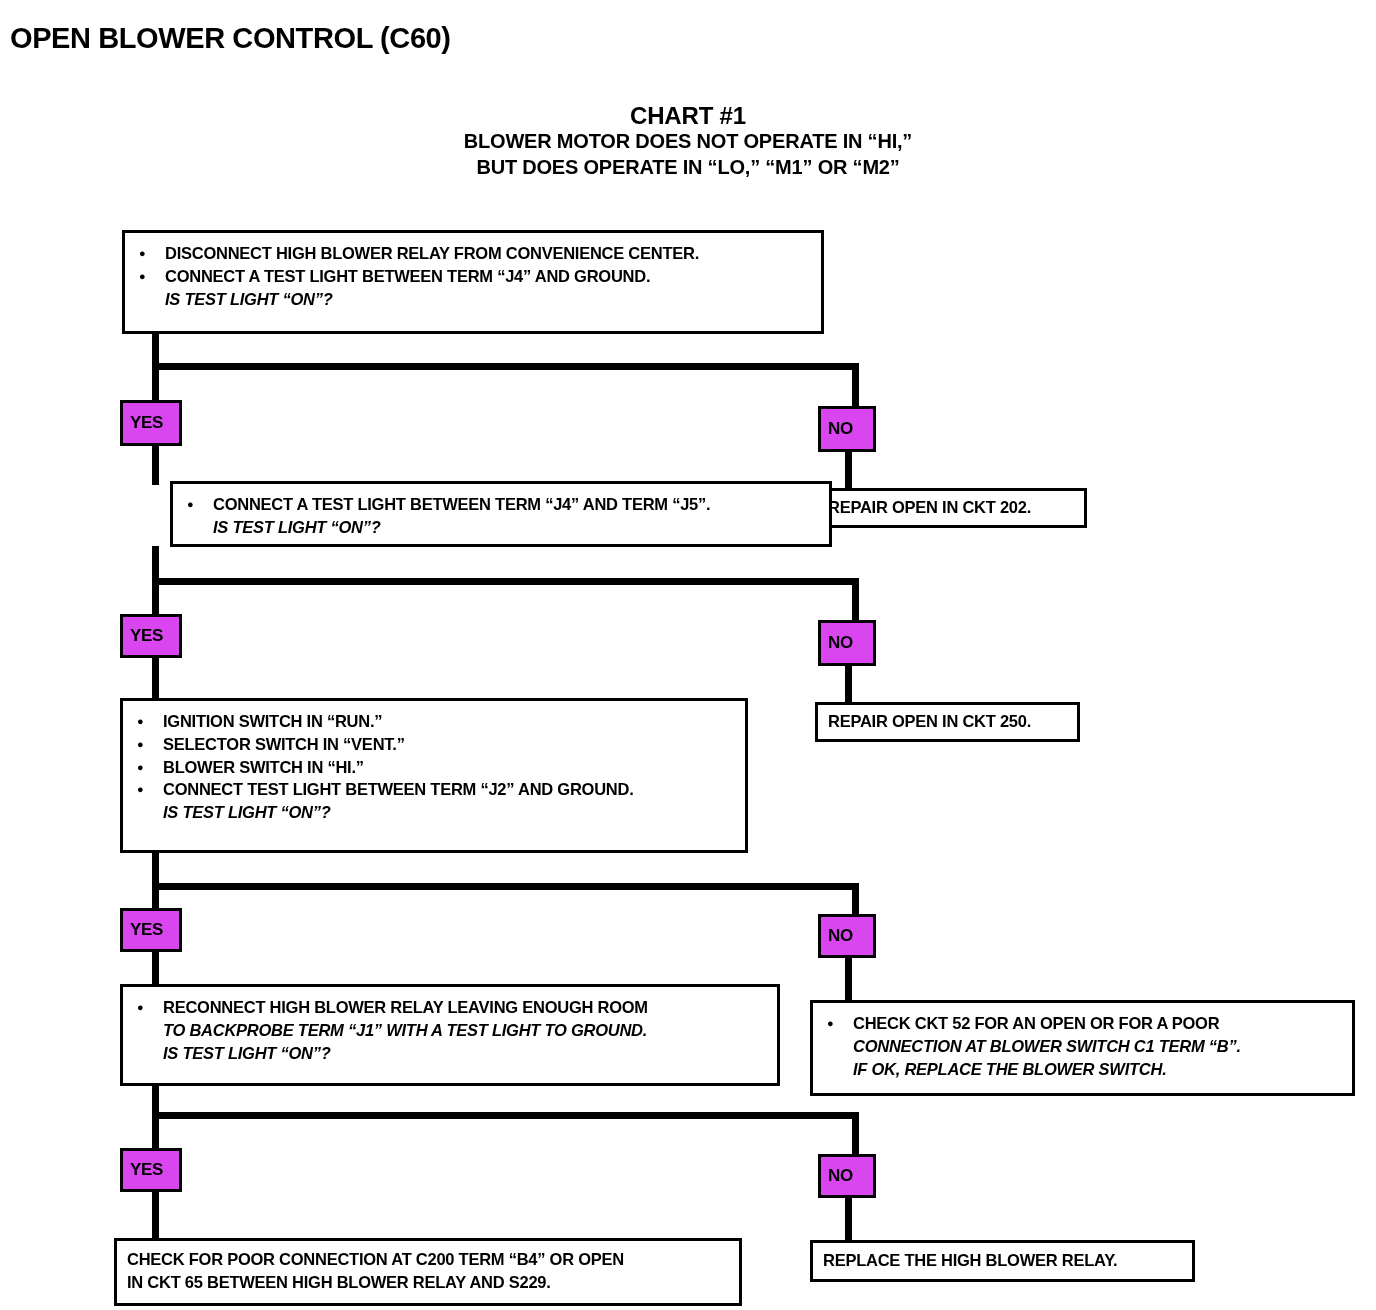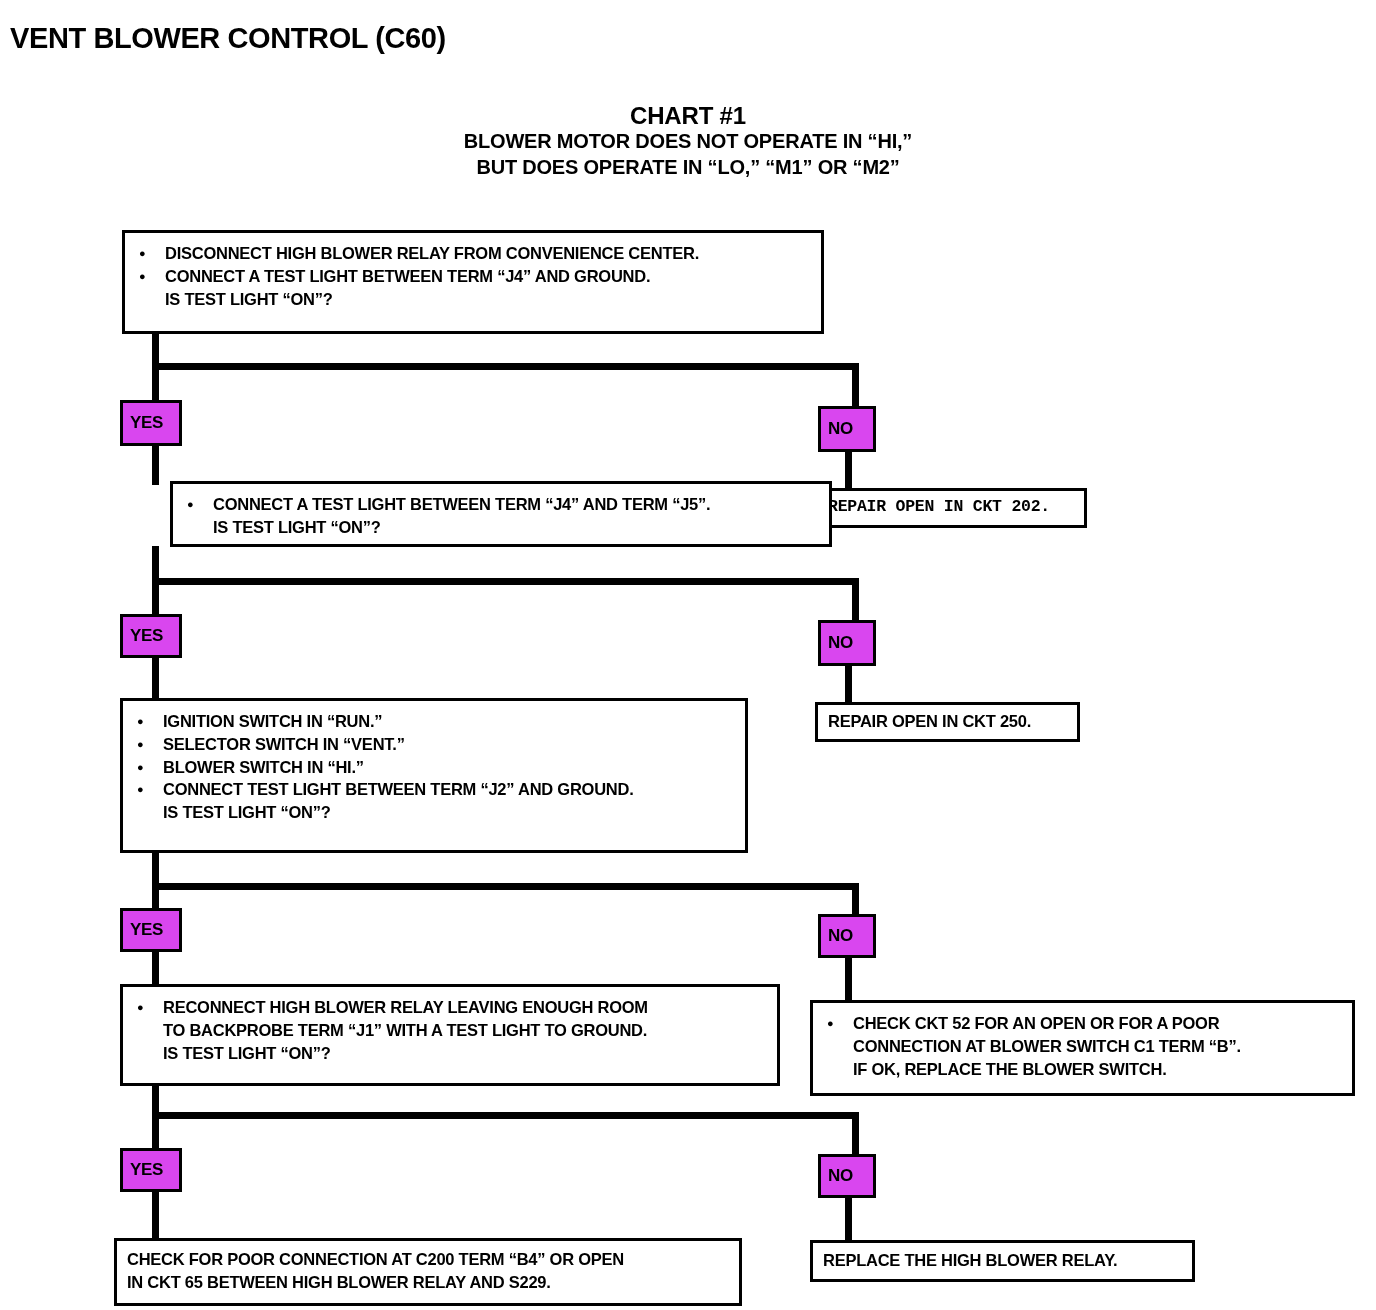--- a/index.html
+++ b/index.html
@@ -86,20 +86,21 @@
     content: "\25CF";
     font-size: 11px;
     position: relative;
     top: -2px;
   }
   .btext {
     flex: 1 1 auto;
   }
   .indent {
     padding-left: 30px;
+    font-style: italic;
   }
   .plain .body {
     padding: 8px 8px 8px 12px;
   }
 
   
   .tag {
     position: absolute;
     border: 3px solid #000;
     background: #d946ef;
@@ -125,21 +126,21 @@
     position: absolute;
     background: #000;
     height: 7px;
   }
 </style>
 </head>
 <body>
 
 <div id="page">
 
-  <div class="page-title">VENT BLOWER CONTROL (C60)</div>
+  <div class="page-title">OPEN BLOWER CONTROL (C60)</div>
 
   <div class="chart-head">
     <div class="ch-line1">CHART #1</div>
     <div class="ch-line2">BLOWER MOTOR DOES NOT OPERATE IN “HI,”</div>
     <div class="ch-line3">BUT DOES OPERATE IN “LO,” “M1” OR “M2”</div>
   </div>
 
   <div class="vline" style="left:152px; top:333px; height:72px;"></div>
   <div class="hline" style="left:152px; top:363px; width:707px;"></div>
   <div class="vline" style="left:852px; top:363px; height:46px;"></div>
@@ -187,21 +188,21 @@
   </div>
 
   <div class="tag" style="left:120px; top:400px; width:62px; height:46px;">
     <span>YES</span>
   </div>
 
   <div class="tag" style="left:818px; top:406px; width:58px; height:46px;">
     <span>NO</span>
   </div>
 
-  <div class="fbox plain" style="left:815px; top:488px; width:272px; height:40px;font-family:Liberation Mono, monospace;">
+  <div class="fbox plain" style="left:815px; top:488px; width:272px; height:40px;">
     <div class="body" style="padding:5px 8px 5px 10px;">
       <div class="line">REPAIR OPEN IN CKT 202.</div>
     </div>
   </div>
 
   <div class="fbox" style="left:122px; top:481px; width:662px; height:66px;margin-left:48px;">
     <div class="body">
       <div class="bullet-row">
         <span class="bullet"></span>
         <span class="btext line">CONNECT A TEST LIGHT BETWEEN TERM “J4” AND TERM “J5”.</span>

